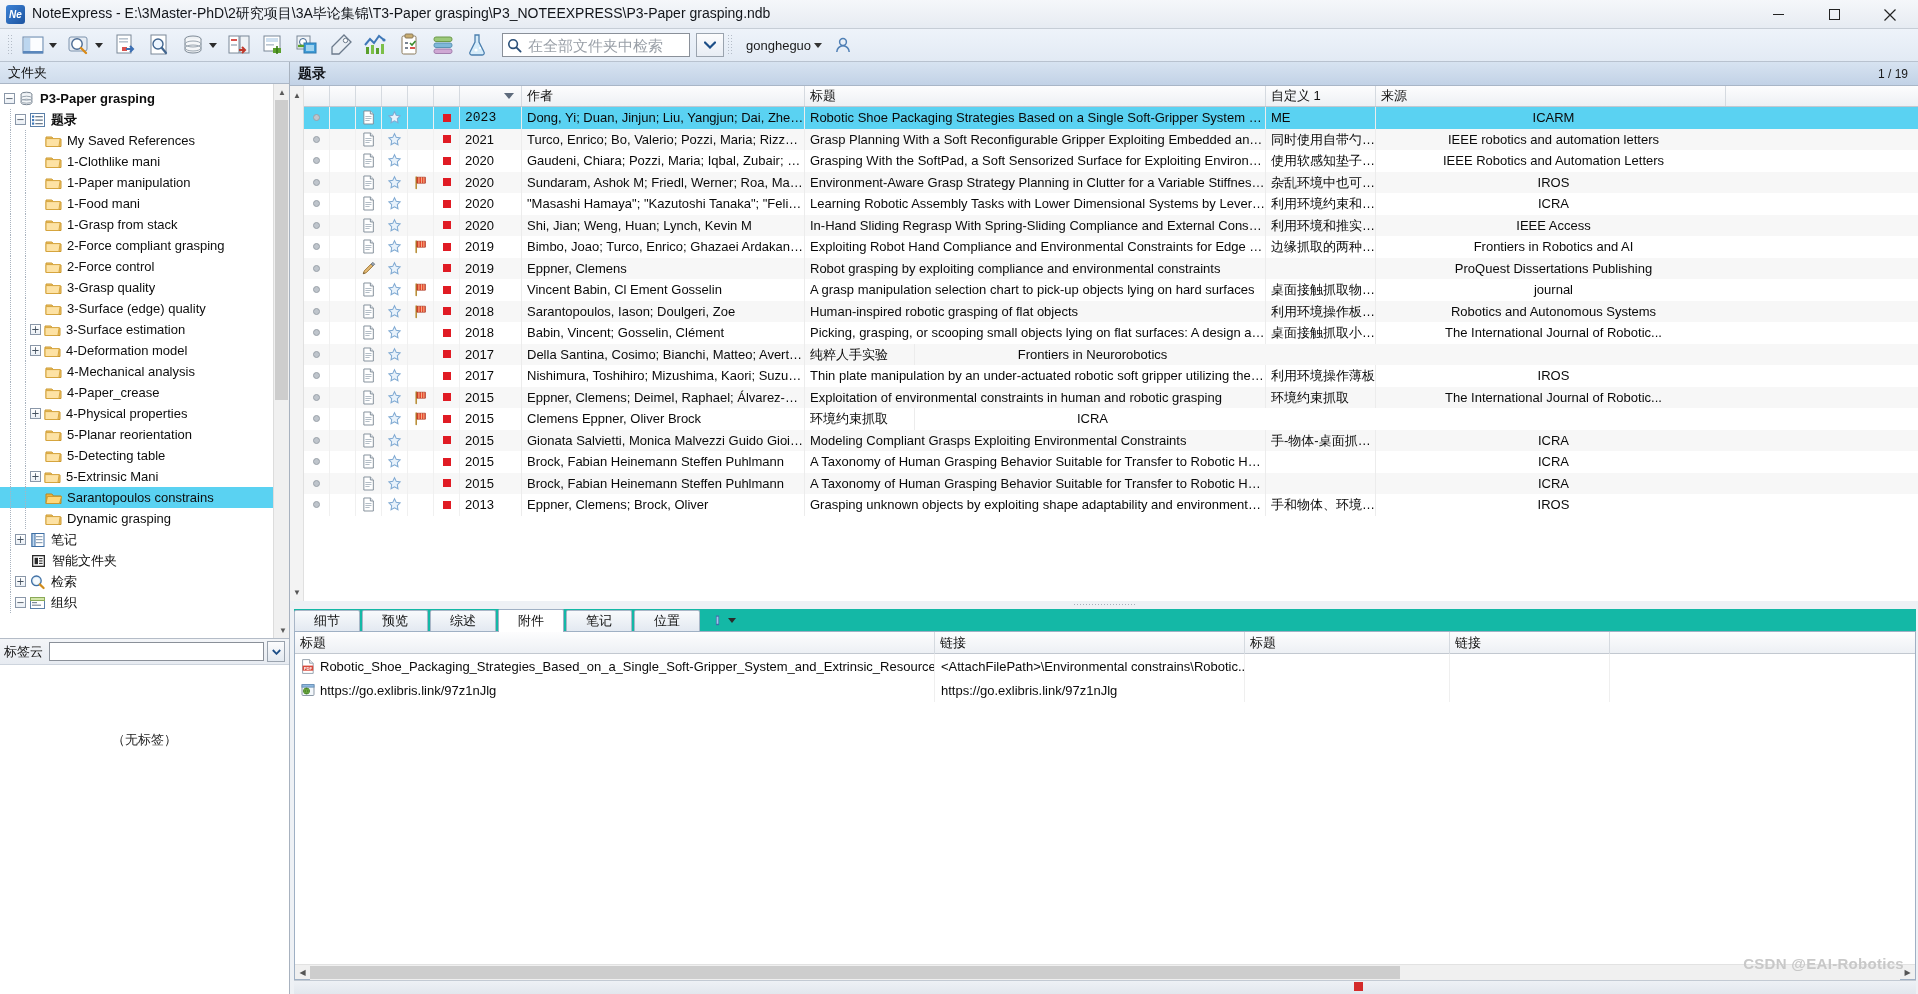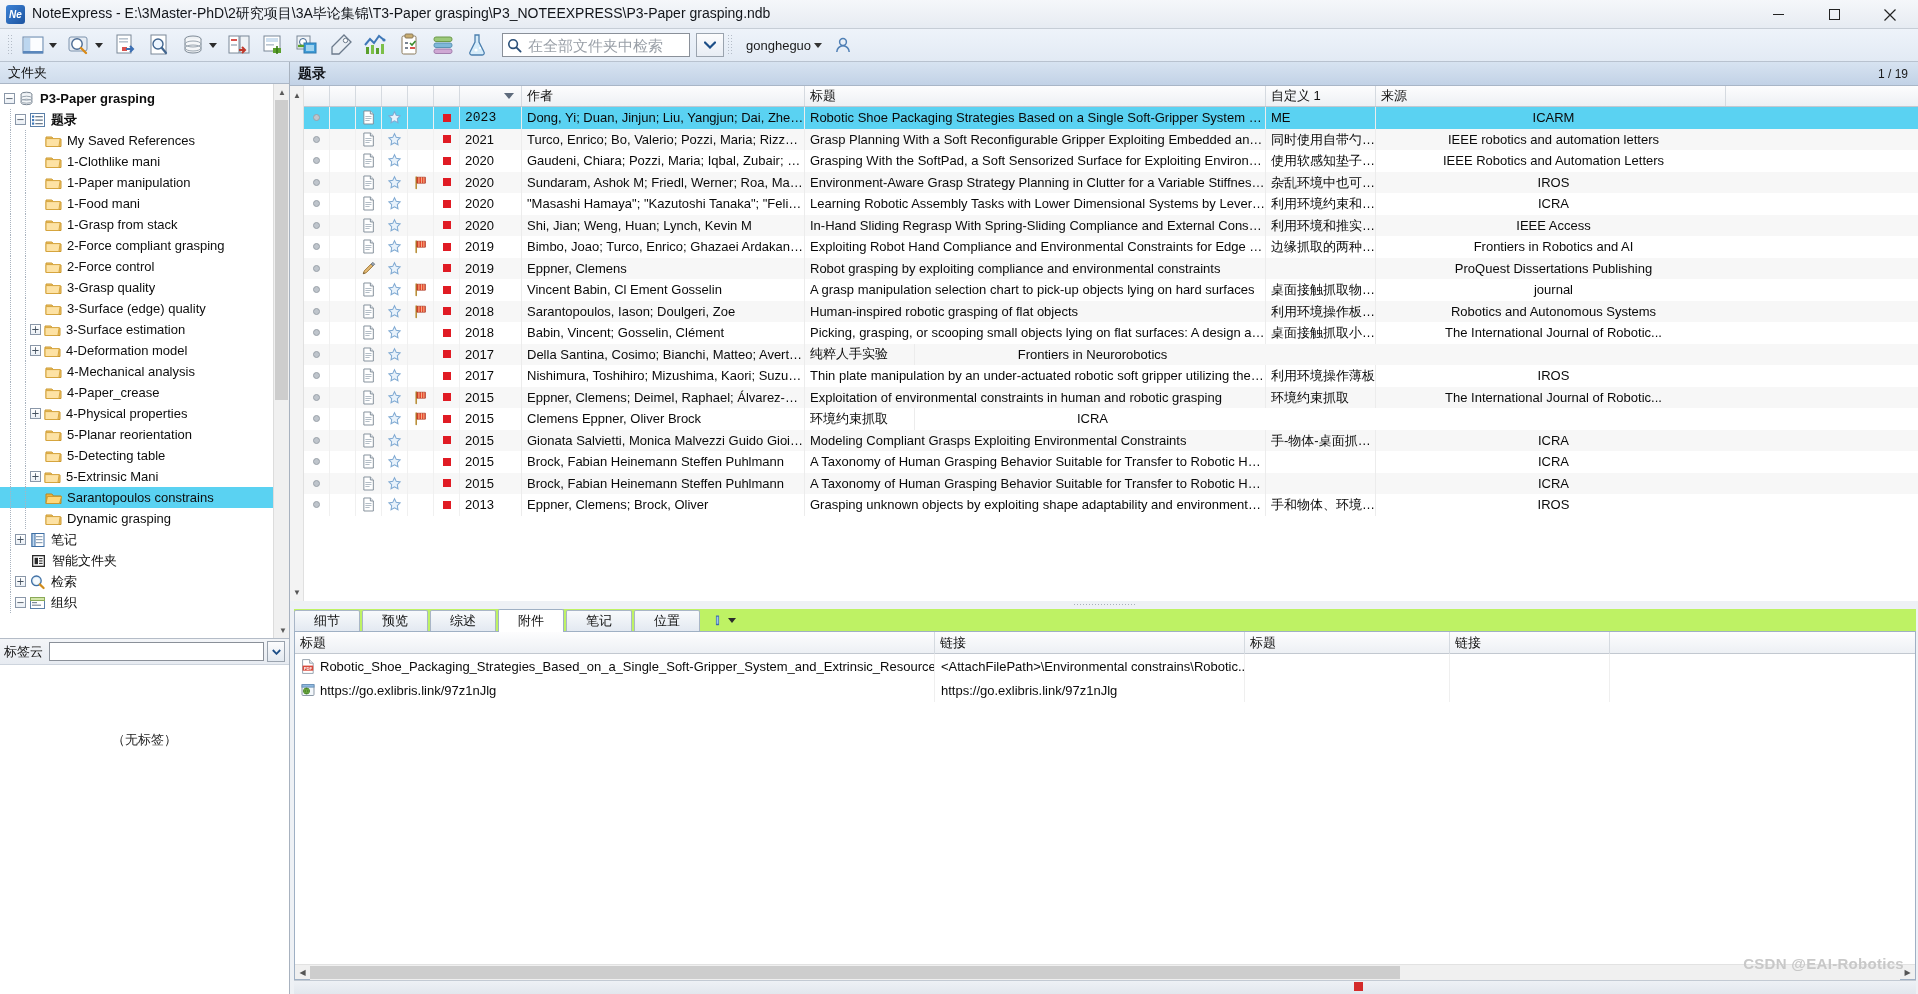--- a/index.html
+++ b/index.html
@@ -373,21 +373,21 @@
     display: flex; flex-direction: column;
     background: #eef1f5;
     min-height: 0;
     padding-left: 4px;
     padding-right: 2px;
   }
   .tabbar {
     height: 23px; flex: none;
     display: flex; align-items: flex-end;
     border-bottom: 1px solid #9fb0c4;
-    background: #bef264;
+    background: #14b8a6;
   }
   .tab {
     height: 21px;
     min-width: 66px;
     margin-right: 2px;
     display: flex; align-items: center; justify-content: center;
     font-size: 13px; color: #111;
     background: linear-gradient(to bottom,#f8fafc,#e3e9f1);
     border: 1px solid #a9b6c7;
     border-bottom: none;
@@ -1354,21 +1354,21 @@
                 <svg viewBox="0 0 16 16" width="15" height="15" style="display: block; flex: 0 0 auto;">
                   <path d="M8 1.8 l1.85 3.92 l4.15 0.6 l-3 3.02 l0.71 4.26 L8 11.6 l-3.71 2 l0.71 -4.26 l-3 -3.02 l4.15 -0.6 z" fill="#e8f2fb" stroke="#7fa9d2" stroke-width="1.1"></path>
                 </svg>
               </div>
               <div class="cell icon-cell" style="width: 26px;"></div>
               <div class="cell icon-cell" style="width: 26px;">
                 <span class="red-sq" style="background: rgb(224, 27, 36);"></span>
               </div>
               <div class="cell" style="width: 62px;">2017</div>
               <div class="cell" style="width: 283px;">Della Santina, Cosimo; Bianchi, Matteo; Averta, ...</div>
-              <div class="cell" style="width: 110px; font-family: Liberation Mono, monospace;">纯粹人手实验</div>
+              <div class="cell" style="width: 110px;">纯粹人手实验</div>
               <div class="cell nb" style="width: 350px;">Frontiers in Neurorobotics</div>
             </div>
             <div class="row">
               <div class="cell icon-cell" style="width: 26px;">
                 <span class="dot-ico"></span>
               </div>
               <div class="cell icon-cell" style="width: 26px;"></div>
               <div class="cell icon-cell" style="width: 26px;">
                 <svg viewBox="0 0 14 16" width="13" height="15" style="display: block; flex: 0 0 auto;">
                   <path d="M2 1 h7 l3.2 3.2 V15 H2 Z" fill="#fff" stroke="#7e8a96"></path>

